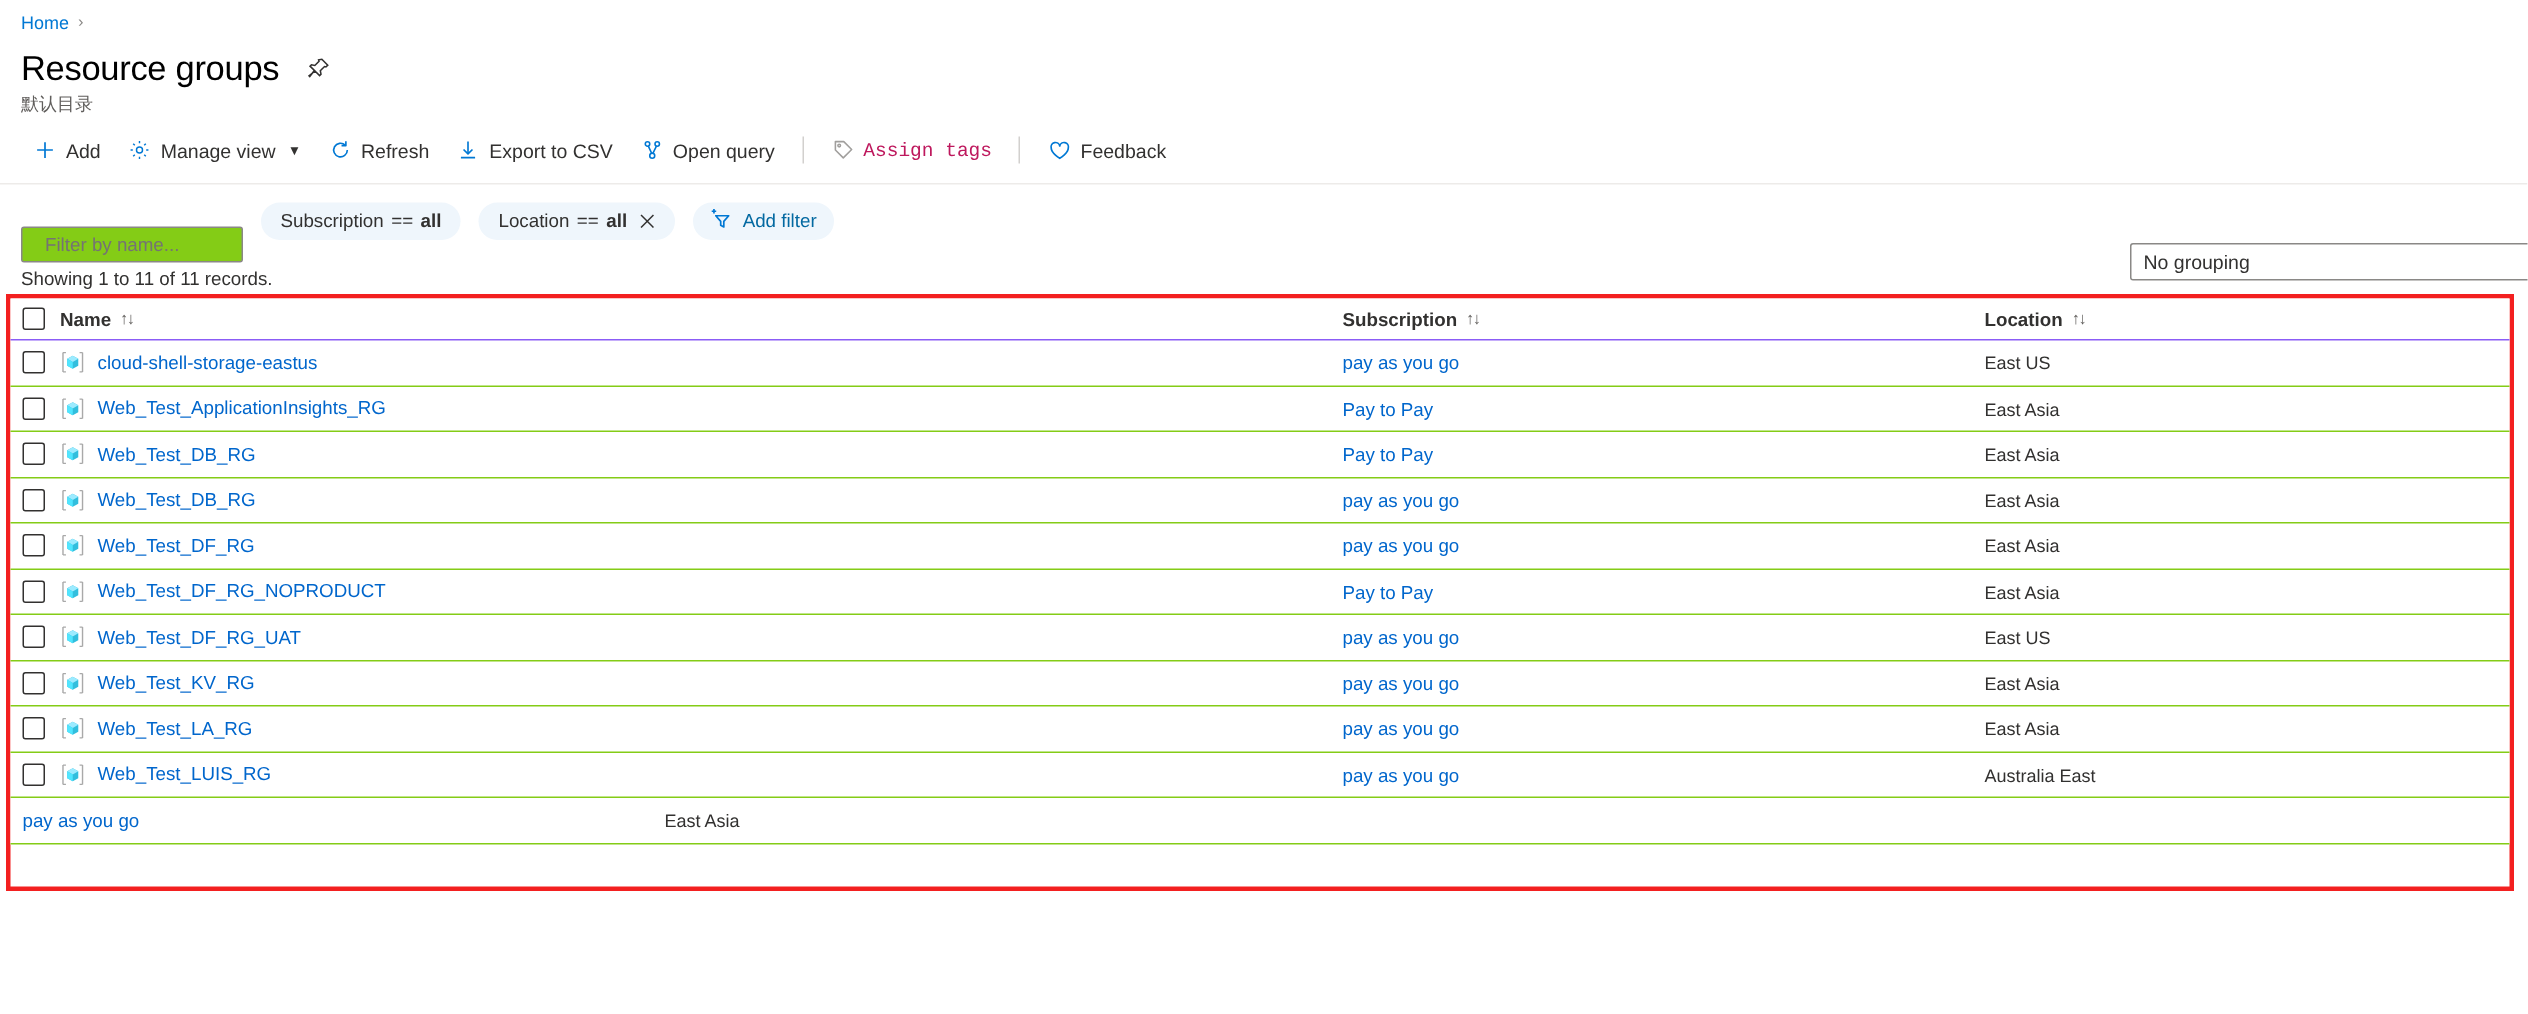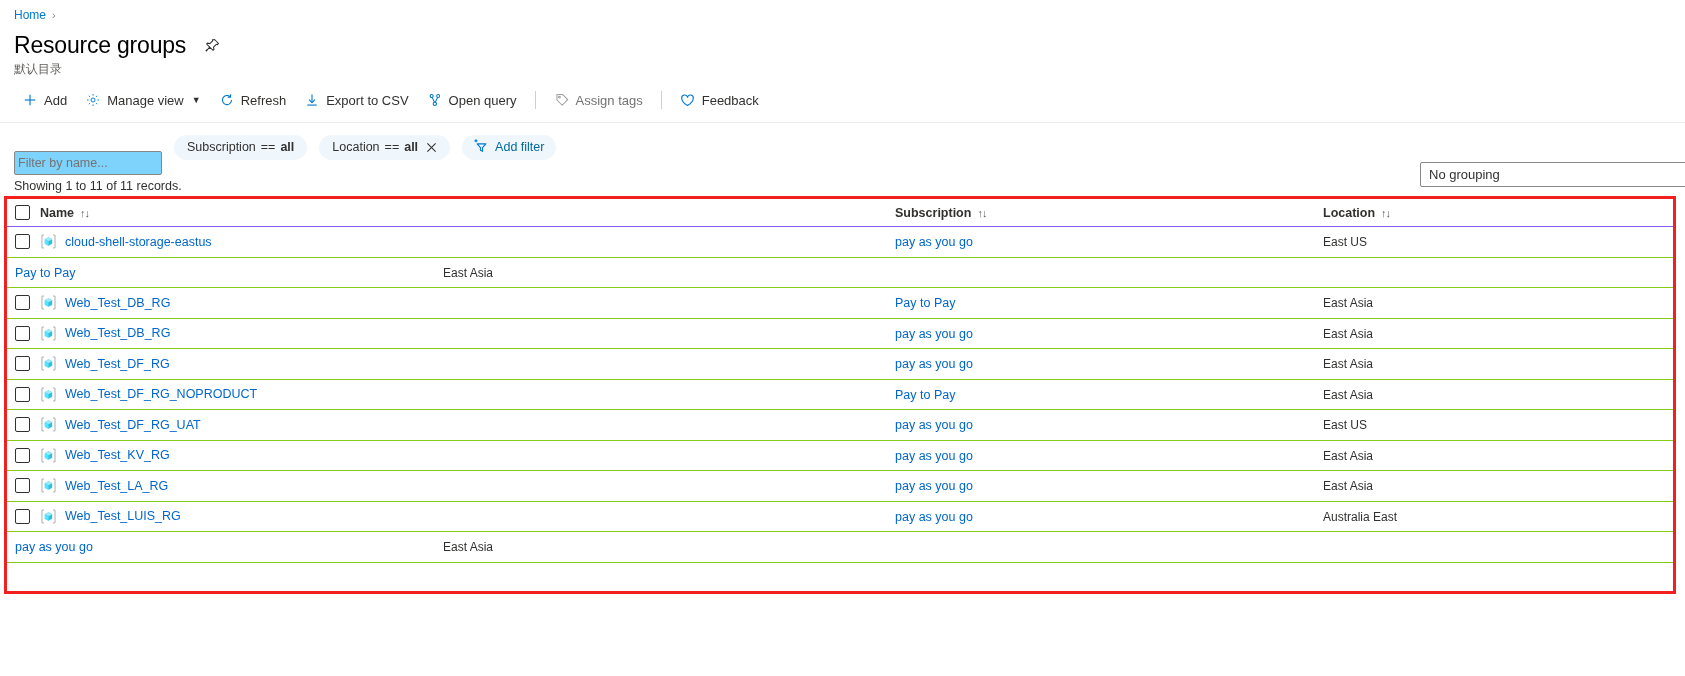--- a/index.html
+++ b/index.html
@@ -78,22 +78,23 @@
     font-size: 13px;
     color: #323130;
     cursor: pointer;
     border-radius: 2px;
     white-space: nowrap;
     background: transparent;
     border: none;
     font-family: inherit;
   }
   .cmd.disabled {
-    color: #737373;
+    color: #be185d;
     cursor: default;
+    font-family: Liberation Mono, monospace;
   }
   .cmd .ico {
     display: inline-flex;
     align-items: center;
     justify-content: center;
     width: 16px; height: 16px;
     color: #0078d4;
     flex: none;
   }
   .cmd.disabled .ico { color: #a19f9d; }
@@ -120,25 +121,25 @@
     align-items: center;
     gap: 12px;
     padding: 10px 0 0 14px;
     height: 28px;
   }
   .filter-input {
     width: 148px;
     height: 24px;
     border: 1px solid #8a8886;
     border-radius: 2px;
-    padding: 0 3px;
+    padding: 0 15px;
     font-size: 12.5px;
     font-family: inherit;
     color: #323130;
-    background: #7dd3fc;
+    background: #84cc16;
     box-sizing: border-box;
     margin-top: 32px;
   }
   .filter-input::placeholder { color: #757373; }
   .pill {
     display: flex;
     align-items: center;
     gap: 5px;
     background: #eff6fc;
     border-radius: 13px;
@@ -443,20 +444,32 @@
               <path d="M9 4.4l3.9 2.2L9 8.8 5.1 6.6z" fill="#9cebff"></path>
               <path d="M9 8.8v4.8L5.1 11.4V6.6z" fill="#50e6ff"></path>
             </svg>
           </span>
           <a class="link">cloud-shell-storage-eastus</a>
         </div>
         <div class="col-sub"><a class="link">pay as you go</a></div>
         <div class="col-loc"><span class="cell-text">East US</span></div>
       </div>
       <div class="grid-row">
+        <div class="col-name">
+          <div class="cbox"></div>
+          <span class="rg-icon">
+            <svg width="17" height="17" viewBox="0 0 18 18">
+              <path d="M2.1 2.2h2.1M2.1 2.2v13.6M2.1 15.8h2.1M15.9 2.2h-2.1M15.9 2.2v13.6M15.9 15.8h-2.1" fill="none" stroke="#a9a9a9" stroke-width="1"></path>
+              <path d="M9 4.4l3.9 2.2v4.8L9 13.6 5.1 11.4V6.6z" fill="#32bedd"></path>
+              <path d="M9 4.4l3.9 2.2L9 8.8 5.1 6.6z" fill="#9cebff"></path>
+              <path d="M9 8.8v4.8L5.1 11.4V6.6z" fill="#50e6ff"></path>
+            </svg>
+          </span>
+          <a class="link">Web_Test_ApplicationInsights_RG</a>
+        </div>
         <div class="col-sub"><a class="link">Pay to Pay</a></div>
         <div class="col-loc"><span class="cell-text">East Asia</span></div>
       </div>
       <div class="grid-row">
         <div class="col-name">
           <div class="cbox"></div>
           <span class="rg-icon">
             <svg width="17" height="17" viewBox="0 0 18 18">
               <path d="M2.1 2.2h2.1M2.1 2.2v13.6M2.1 15.8h2.1M15.9 2.2h-2.1M15.9 2.2v13.6M15.9 15.8h-2.1" fill="none" stroke="#a9a9a9" stroke-width="1"></path>
               <path d="M9 4.4l3.9 2.2v4.8L9 13.6 5.1 11.4V6.6z" fill="#32bedd"></path>

